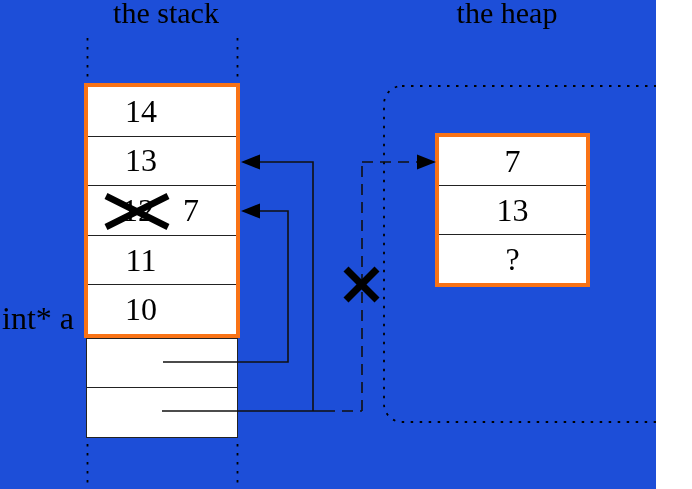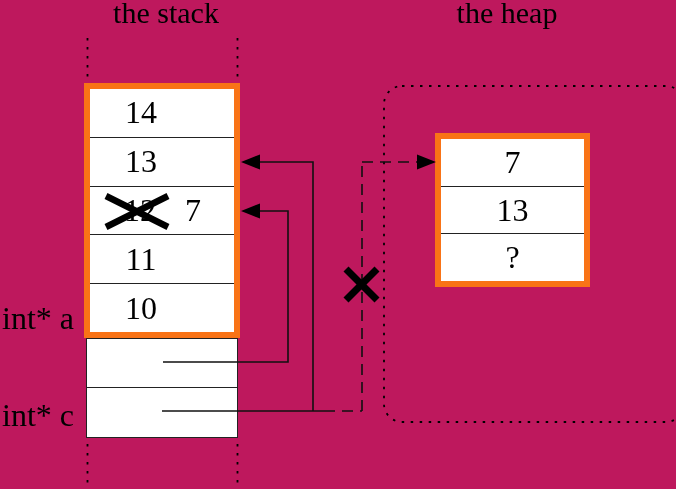--- a/index.html
+++ b/index.html
@@ -1,28 +1,28 @@
 <!DOCTYPE html>
 <html><head>
 <meta charset="utf-8">
 <style>
   html,body { margin:0; padding:0; background:#ffffff; }
   .canvas {
-    position:relative; width:656px; height:489px; background:#be185d;
-    font-family:"Liberation Serif", serif; color:#000; overflow:hidden;padding-left:20px;
+    position:relative; width:656px; height:489px; background:#1d4ed8;
+    font-family:"Liberation Serif", serif; color:#000; overflow:hidden;
   }
   .title {
     position:absolute; top:-4px; width:220px; text-align:center;
     font-size:30px; line-height:34px; white-space:nowrap;
   }
   .stack-title { left:56px; }
   .heap-title  { left:397px; }
 
   .memword {
-    position:absolute; box-sizing:border-box; border:6px solid #f97316;
+    position:absolute; box-sizing:border-box; border:4px solid #f97316;
     background:#fff; display:flex; flex-direction:column;
   }
   .stack-box { left:84px; top:83px; width:156px; height:255px; }
   .heap-box  { left:435px; top:133px; width:155px; height:154px; }
 
   .cell {
     flex:1; display:flex; align-items:center; justify-content:center;
     font-size:32px; border-top:1.5px solid #222; position:relative;
   }
   .cell:first-child { border-top:none; }
@@ -76,21 +76,20 @@
     </div>
   </div>
 
   <div class="frame-cells">
     <div class="frame-cell b"></div>
     <div class="frame-divider"></div>
     <div class="frame-cell c"></div>
   </div>
 
   <div class="ptr-label label-a">int* a</div>
-  <div class="ptr-label label-c">int* c</div>
 
   <div class="memword heap-box">
     <div class="cell">
       <span>7</span>
     </div>
     <div class="cell">
       <span>13</span>
     </div>
     <div class="cell">
       <span>?</span>

